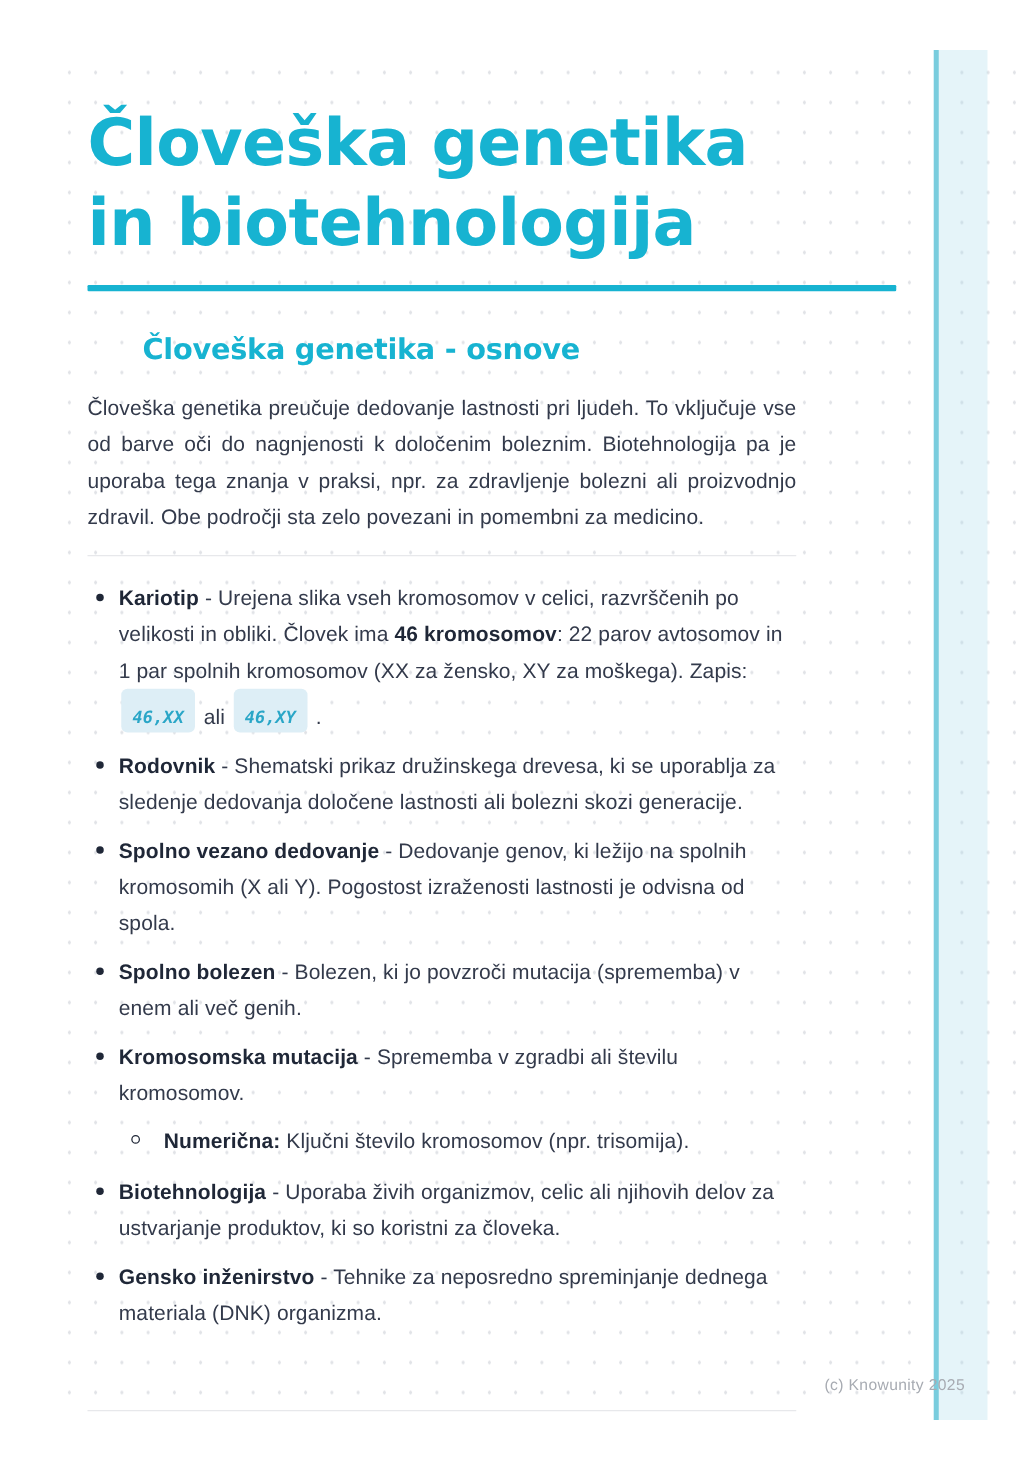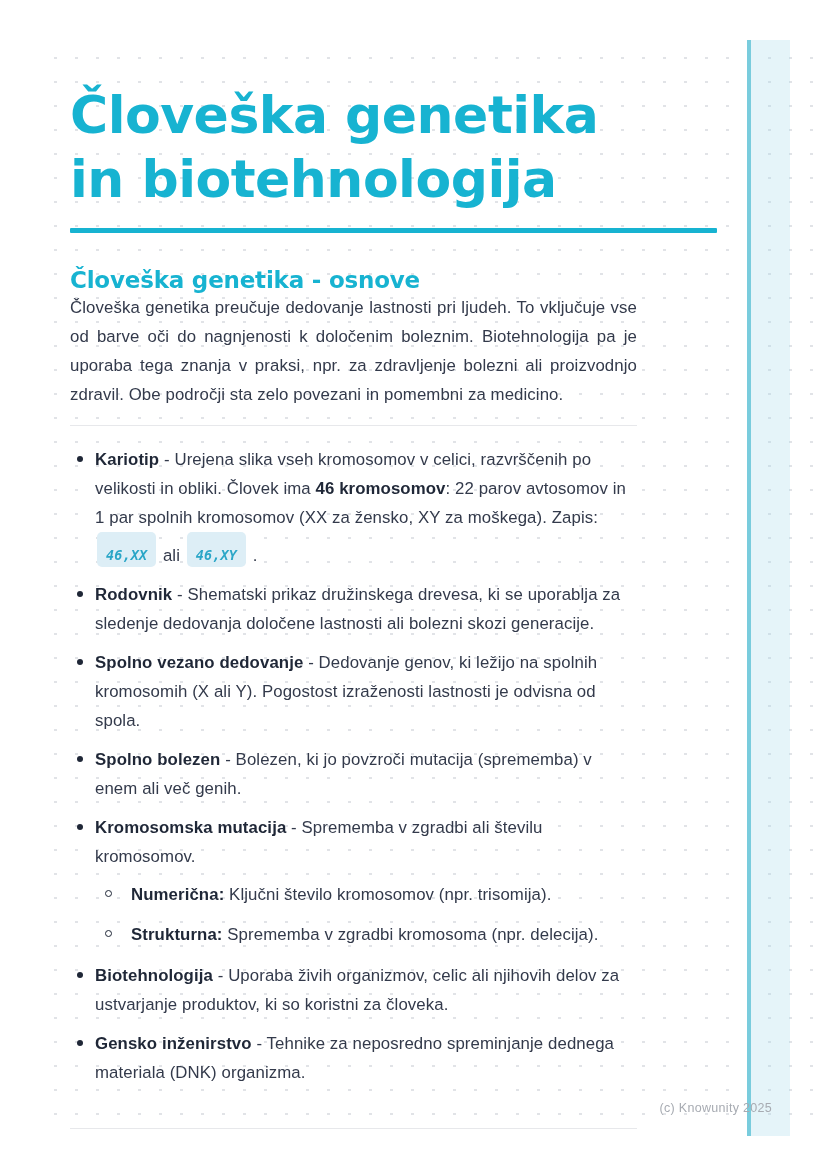--- a/index.html
+++ b/index.html
@@ -75,25 +75,27 @@
     background: var(--accent);
     border-radius: 1px;
   }
 
   h2.section-heading {
     font-family: "DejaVu Sans", sans-serif;
     font-size: 23px;
     font-weight: 700;
     letter-spacing: -0.2px;
     color: var(--accent);
+    margin-left: 44px;
   }
   .h2-osnove { margin-top: 34px; }
   .h2-pojmi  { margin-top: 30px; }
 
   p.intro-paragraph {
+    margin-top: 19px;
     font-size: 16.8px;
     line-height: 29px;
     letter-spacing: 0.1px;
     text-align: justify;
     color: var(--body-text);
   }
 
   hr.divider {
     border: none;
     border-top: 1.5px solid var(--divider);
@@ -244,26 +246,20 @@
             <span class="bullet-col">
               <span class="bullet-dot"></span>
             </span>
             <div class="li-body"><span class="term">Kromosomska mutacija</span> <span>- Sprememba v zgradbi ali številu kromosomov.</span><ul class="sub-list">
                 <li>
                   <span class="bullet-col">
                     <span class="bullet-circle"></span>
                   </span>
                   <div class="li-body"><span class="term">Numerična:</span> <span>Ključni število kromosomov (npr. trisomija).</span></div>
                 </li>
-                <li>
-                  <span class="bullet-col">
-                    <span class="bullet-circle"></span>
-                  </span>
-                  <div class="li-body"><span class="term">Strukturna:</span> <span>Sprememba v zgradbi kromosoma (npr. delecija).</span></div>
-                </li>
               </ul></div>
           </li>
           <li>
             <span class="bullet-col">
               <span class="bullet-dot"></span>
             </span>
             <div class="li-body"><span class="term">Biotehnologija</span> <span>- Uporaba živih organizmov, celic ali njihovih delov za ustvarjanje produktov, ki so koristni za človeka.</span></div>
           </li>
           <li>
             <span class="bullet-col">

